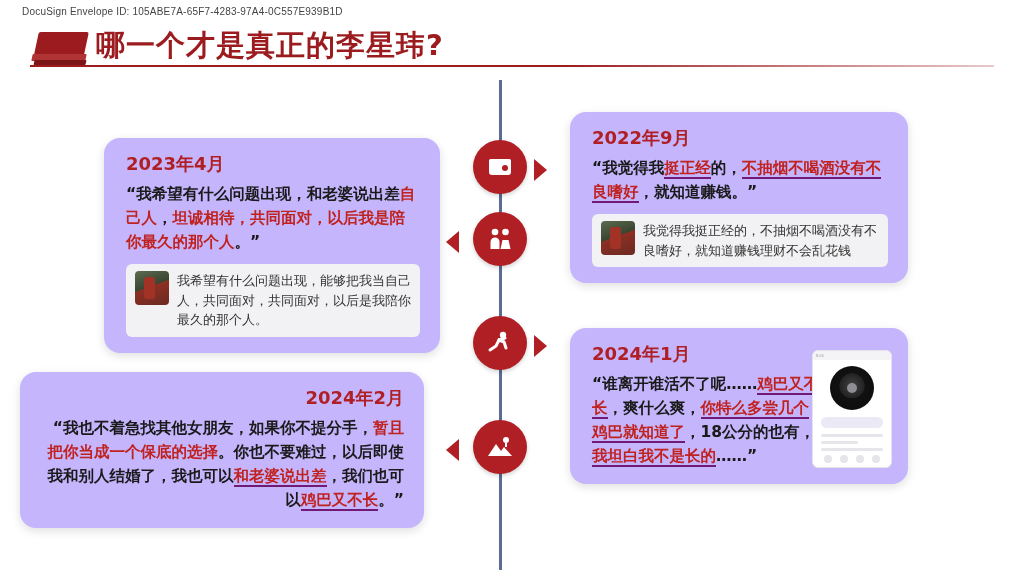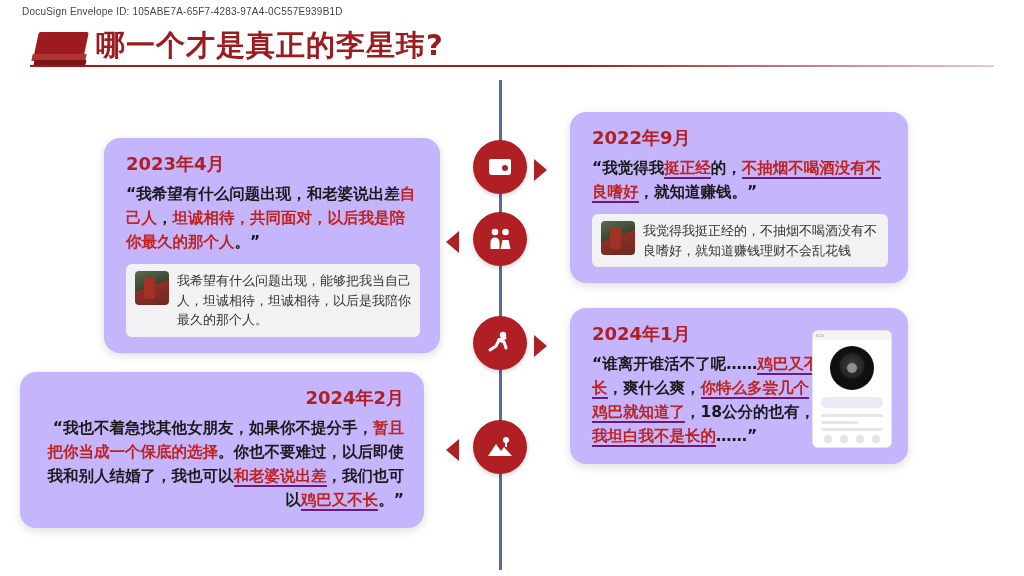--- a/index.html
+++ b/index.html
@@ -265,21 +265,21 @@
   }
   .phone-dots span {
     width: 8px; height: 8px;
     border-radius: 50%;
     background: #e4e4ea;
   }
 
   
   .card-2022 { left: 570px; top: 112px; width: 338px; }
   .card-2023 { left: 104px; top: 138px; width: 336px; }
-  .card-2024-jan { left: 570px; top: 308px; width: 338px; min-height: 152px; }
+  .card-2024-jan { left: 570px; top: 328px; width: 338px; min-height: 152px; }
   .card-2024-feb { left: 20px; top: 372px; width: 404px; text-align: right; }
 </style>
 </head>
 <body>
 
 <div class="envelope-id">DocuSign Envelope ID: 105ABE7A-65F7-4283-97A4-0C557E939B1D</div>
 
 <div class="title-row">
   <div class="book-icon">
     <div class="cover"></div>
@@ -340,21 +340,21 @@
   </div>
 </div>
 
 <div class="card card-2023">
   <div class="card-date">2023年4月</div>
   <div class="card-quote">
     <span>“我希望有什么问题出现，和老婆说出差</span><span class="hl">自己人</span><span>，</span><span class="hl">坦诚相待，共同面对，以后我是陪你最久的那个人</span><span>。”</span>
   </div>
   <div class="chat">
     <div class="chat-avatar"></div>
-    <div class="chat-text">我希望有什么问题出现，能够把我当自己人，坦诚相待，坦诚相待，以后是我陪你最久的那个人。</div>
+    <div class="chat-text">我希望有什么问题出现，能够把我当自己人，共同面对，共同面对，以后是我陪你最久的那个人。</div>
   </div>
 </div>
 
 <div class="card card-2024-jan">
   <div class="card-date">2024年1月</div>
   <div class="card-quote" style="width:232px;">
     <span>“谁离开谁活不了呢……</span><span class="hl-u">鸡巴又不长</span><span>，爽什么爽，</span><span class="hl-u">你特么多尝几个鸡巴就知道了</span><span>，18公分的也有，</span><span class="hl-u">我坦白我不是长的</span><span>……”</span>
   </div>
   <div class="phone">
     <div class="phone-bar">8:24</div>

